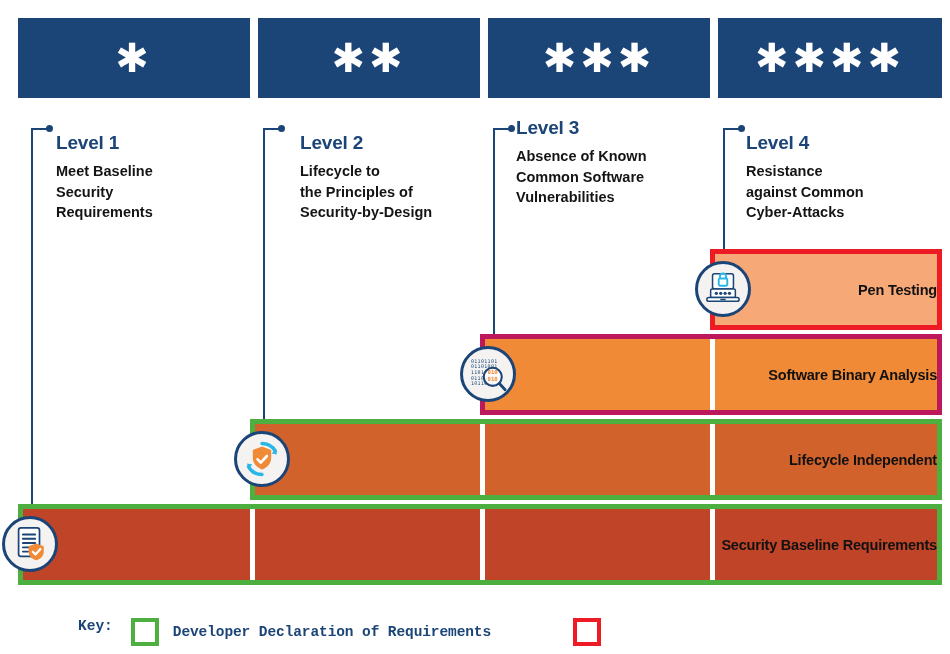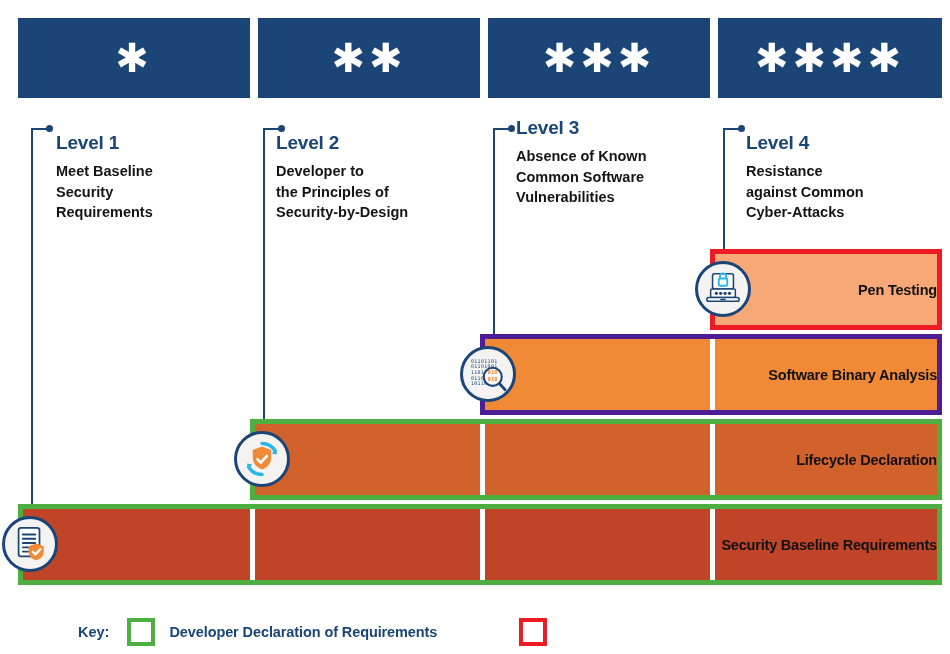--- a/index.html
+++ b/index.html
@@ -60,21 +60,21 @@
 
   
   .badge{
     position:absolute;width:56px;height:56px;border-radius:50%;
     background:#F4F3F1;border:3px solid #1B4477;
     box-sizing:border-box;z-index:6;
     display:flex;align-items:center;justify-content:center;
   }
 
   
-  .key{position:absolute;left:78px;top:618px;display:flex;align-items:center;}
+  .key{position:absolute;left:78px;top:618px;display:flex;align-items:flex-start;font-family:Liberation Mono, monospace;}
   .key-word{
     color:#1B4477;font-size:14.5px;font-weight:700;margin-right:18px;
   }
   .swatch{
     width:28px;height:28px;box-sizing:border-box;background:#ffffff;
     margin-right:14px;
   }
   .sw-green{border:4px solid #4CAF3F;}
   .sw-red{border:4px solid #ED1C24;}
   .key-text{
@@ -106,23 +106,23 @@
   <div class="colsep" style="left:250px;top:98px;height:482px;"></div>
   <div class="colsep" style="left:480px;top:98px;height:482px;"></div>
   <div class="colsep" style="left:710px;top:98px;height:482px;"></div>
 
   <div class="lvl" style="left:56px;top:120px;width:185px;">
     <div class="lvl-title">Level 1</div>
     <div class="lvl-desc">Meet Baseline
 Security
 Requirements</div>
   </div>
-  <div class="lvl" style="left:276px;top:120px;width:190px;">
+  <div class="lvl" style="left:300px;top:120px;width:190px;">
     <div class="lvl-title">Level 2</div>
-    <div class="lvl-desc">Developer to
+    <div class="lvl-desc">Lifecycle to
 the Principles of
 Security-by-Design</div>
   </div>
   <div class="lvl" style="left:516px;top:105px;width:190px;">
     <div class="lvl-title">Level 3</div>
     <div class="lvl-desc">Absence of Known
 Common Software
 Vulnerabilities</div>
   </div>
   <div class="lvl" style="left:746px;top:120px;width:196px;">
@@ -147,32 +147,32 @@
   <div class="conn-h" style="left:723px;top:128px;width:18px;"></div>
   <div class="conn-dot" style="left:738px;top:125px;"></div>
   <div class="conn-v" style="left:723px;top:128px;height:162px;"></div>
 
   <div class="bar" style="left:710px;top:249px;width:232px;height:81px;border:5px solid #ED1C24;background:#F7A877;">
     <div class="fill">
       <span class="lbl">Pen Testing</span>
     </div>
   </div>
 
-  <div class="bar" style="left:480px;top:334px;width:462px;height:81px;border:5px solid #4c1d95;background:#F18A37;">
+  <div class="bar" style="left:480px;top:334px;width:462px;height:81px;border:5px solid #be185d;background:#F18A37;">
     <div class="fill">
       <div class="divider" style="left:225px;"></div>
       <span class="lbl">Software Binary Analysis</span>
     </div>
   </div>
 
   <div class="bar" style="left:250px;top:419px;width:692px;height:81px;border:5px solid #4CAF3F;background:#D2622C;">
     <div class="fill">
       <div class="divider" style="left:225px;"></div>
       <div class="divider" style="left:455px;"></div>
-      <span class="lbl">Lifecycle Declaration</span>
+      <span class="lbl">Lifecycle Independent</span>
     </div>
   </div>
 
   <div class="bar" style="left:18px;top:504px;width:924px;height:81px;border:5px solid #4CAF3F;background:#C04428;">
     <div class="fill">
       <div class="divider" style="left:227px;"></div>
       <div class="divider" style="left:457px;"></div>
       <div class="divider" style="left:687px;"></div>
       <span class="lbl">Security Baseline Requirements</span>
     </div>

